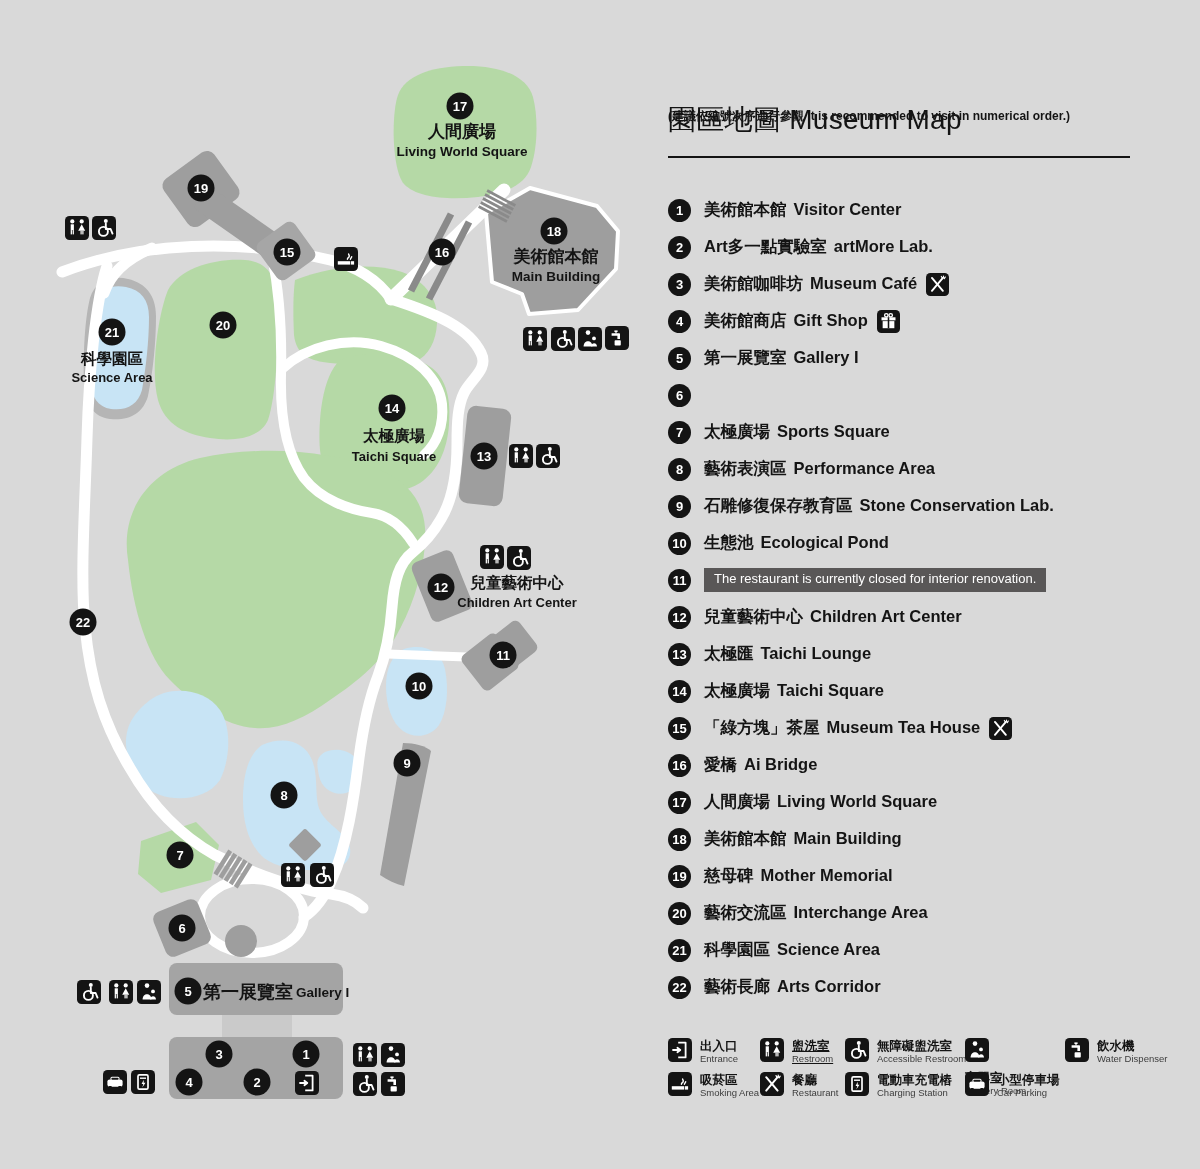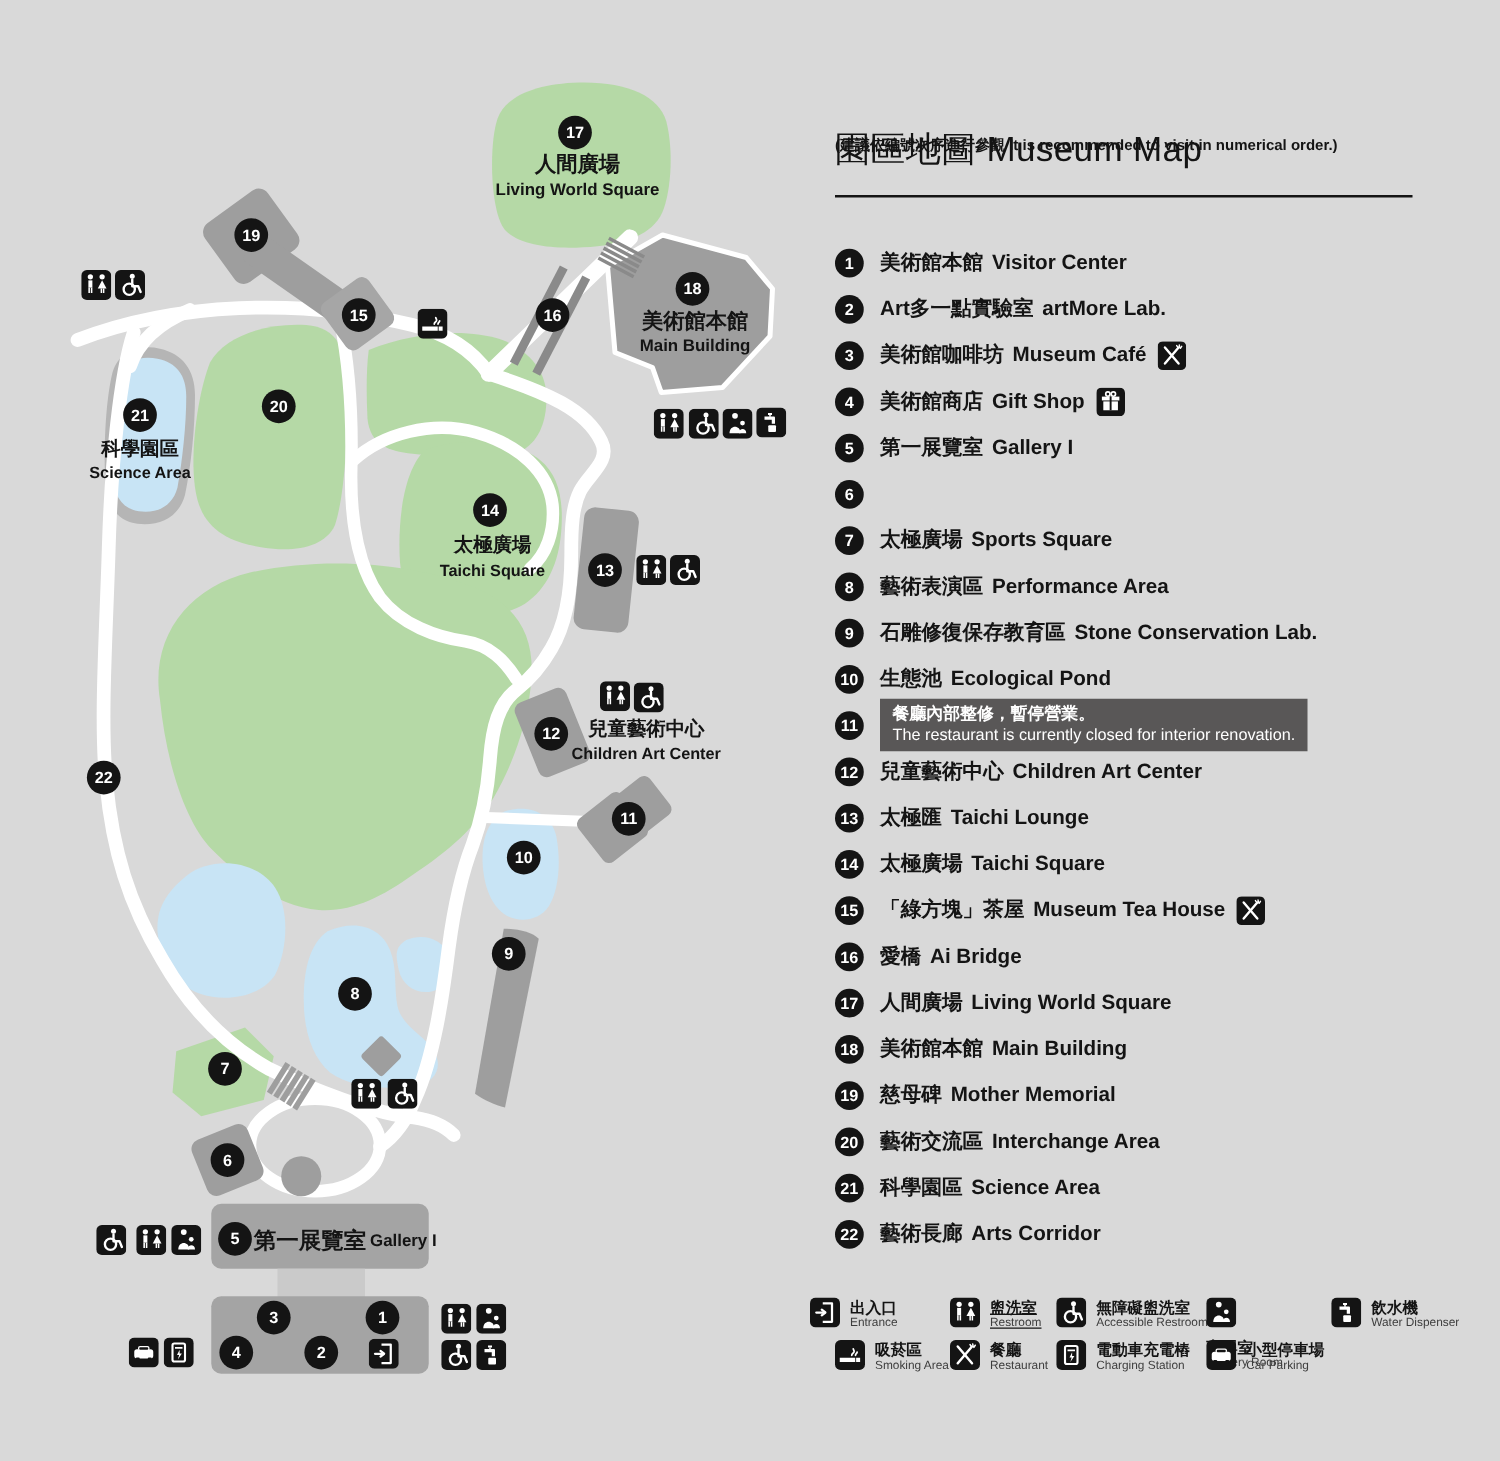--- a/index.html
+++ b/index.html
@@ -362,21 +362,20 @@
         <span class="lnum">9</span>
         <span class="ltext"><span>石雕修復保存教育區</span><span class="en">Stone Conservation Lab.</span></span>
       </div>
       <div class="lrow" style="top: 525px;">
         <span class="lnum">10</span>
         <span class="ltext"><span>生態池</span><span class="en">Ecological Pond</span></span>
       </div>
       <div class="lrow" style="top: 562px;">
         <span class="lnum">11</span>
         <div class="lnote">
-          <div class="nzh">餐廳內部整修，暫停營業。</div>
           <div class="nen">The restaurant is currently closed for interior renovation.</div>
         </div>
       </div>
       <div class="lrow" style="top: 599px;">
         <span class="lnum">12</span>
         <span class="ltext"><span>兒童藝術中心</span><span class="en">Children Art Center</span></span>
       </div>
       <div class="lrow" style="top: 636px;">
         <span class="lnum">13</span>
         <span class="ltext"><span>太極匯</span><span class="en">Taichi Lounge</span></span>
@@ -416,21 +415,21 @@
         <span class="lnum">21</span>
         <span class="ltext"><span>科學園區</span><span class="en">Science Area</span></span>
       </div>
       <div class="lrow" style="top: 969px;">
         <span class="lnum">22</span>
         <span class="ltext"><span>藝術長廊</span><span class="en">Arts Corridor</span></span>
       </div>
     </div>
 
   <div id="facilities">
-      <div class="fitem" style="left: 648px; top: 1038px;">
+      <div class="fitem" style="left: 668px; top: 1038px;">
         <svg viewBox="0 0 24 24" class="ficon">
           <use href="#i-entrance"></use>
         </svg>
         <div>
           <div class="fzh">出入口</div>
           <div class="fen">Entrance</div>
         </div>
       </div>
       <div class="fitem" style="left: 760px; top: 1038px; text-decoration: underline;">
         <svg viewBox="0 0 24 24" class="ficon">

